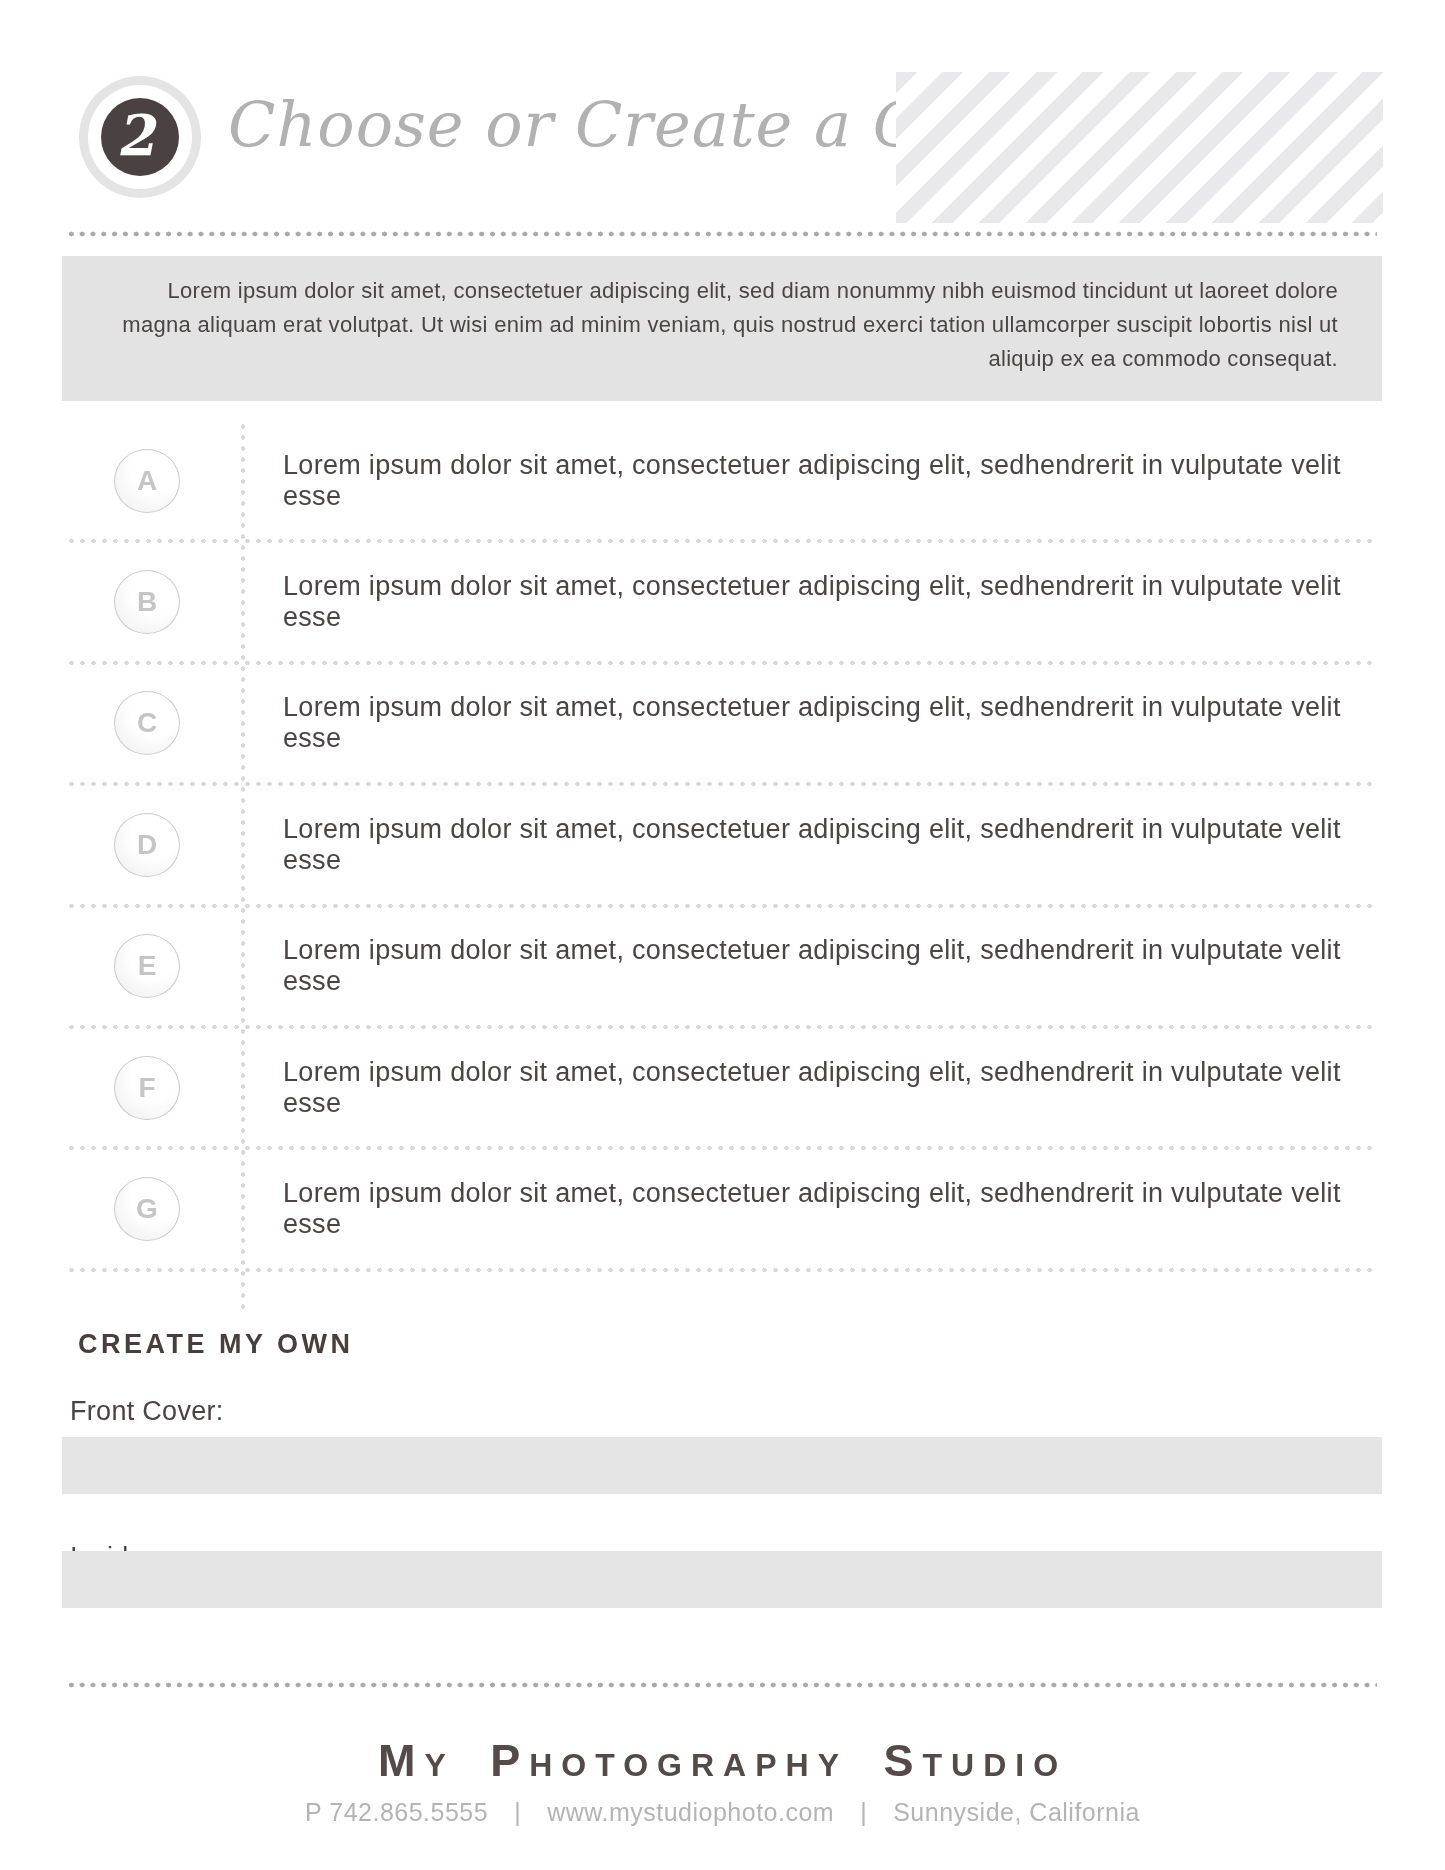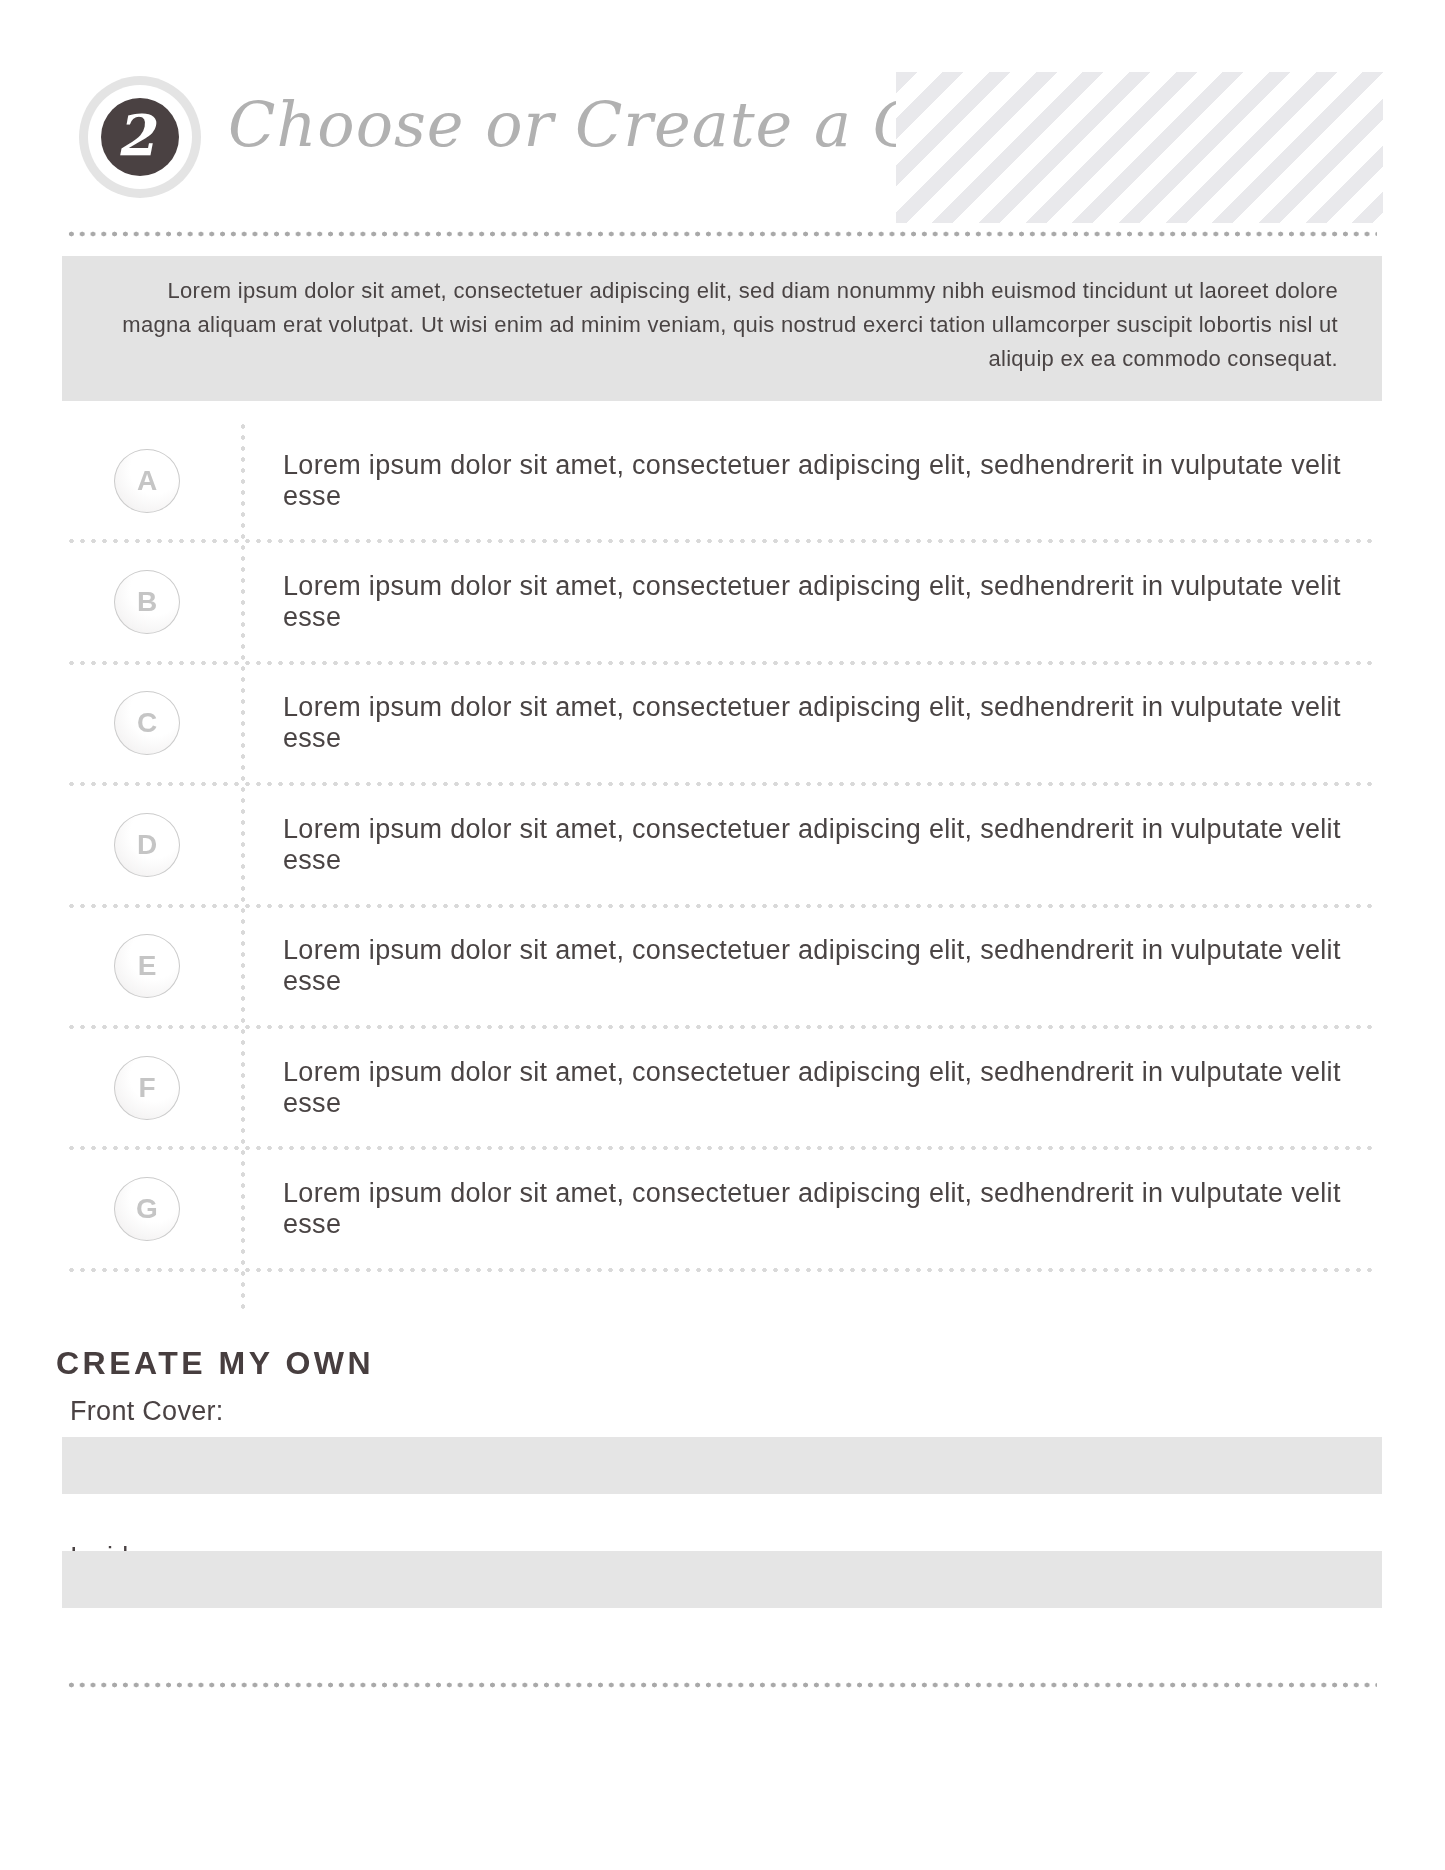--- a/index.html
+++ b/index.html
@@ -84,22 +84,22 @@
     margin-left:221px;font-size:27px;color:#4a4444;letter-spacing:0.3px;
   }
   .row-sep{
     position:absolute;left:4px;right:4px;bottom:-3px;height:6px;
     background-image:radial-gradient(circle,#d9d9d9 2px,transparent 2.5px);
     background-size:11px 6px;background-position:0 50%;background-repeat:repeat-x;
   }
   .vline{left:240px;top:421px;height:888px;}
   
   .create-heading{
-    position:absolute;left:56px;top:1329px;
-    font-size:32px;font-weight:bold;letter-spacing:3.5px;color:#473e3f;margin-top:16px;
+    position:absolute;left:78px;top:1329px;
+    font-size:27px;font-weight:bold;letter-spacing:3.5px;color:#473e3f;
   }
   .field-label{
     position:absolute;left:70px;
     font-size:27px;color:#4a4243;letter-spacing:0.3px;
   }
   .front-label{top:1396px;text-align:right;}
   .inside-label{top:1542px;}
   .field-box{
     position:absolute;left:62px;width:1320px;height:57px;background:#e5e5e5;
   }
@@ -195,14 +195,18 @@
   <div class="create-heading">CREATE MY OWN</div>
 
   <div class="field-label front-label">Front Cover:</div>
   <div class="field-box front-box"></div>
 
   <div class="field-label inside-label">Inside:</div>
   <div class="field-box inside-box"></div>
 
   <div class="dots-h divider-bottom"></div>
 
+  <div class="brand">My Photography Studio</div>
+  <div class="contact">
+    <span>P 742.865.5555</span><span class="sep">|</span><span>www.mystudiophoto.com</span><span class="sep">|</span><span>Sunnyside, California</span>
+  </div>
 
 </div>
 
 </body></html>

